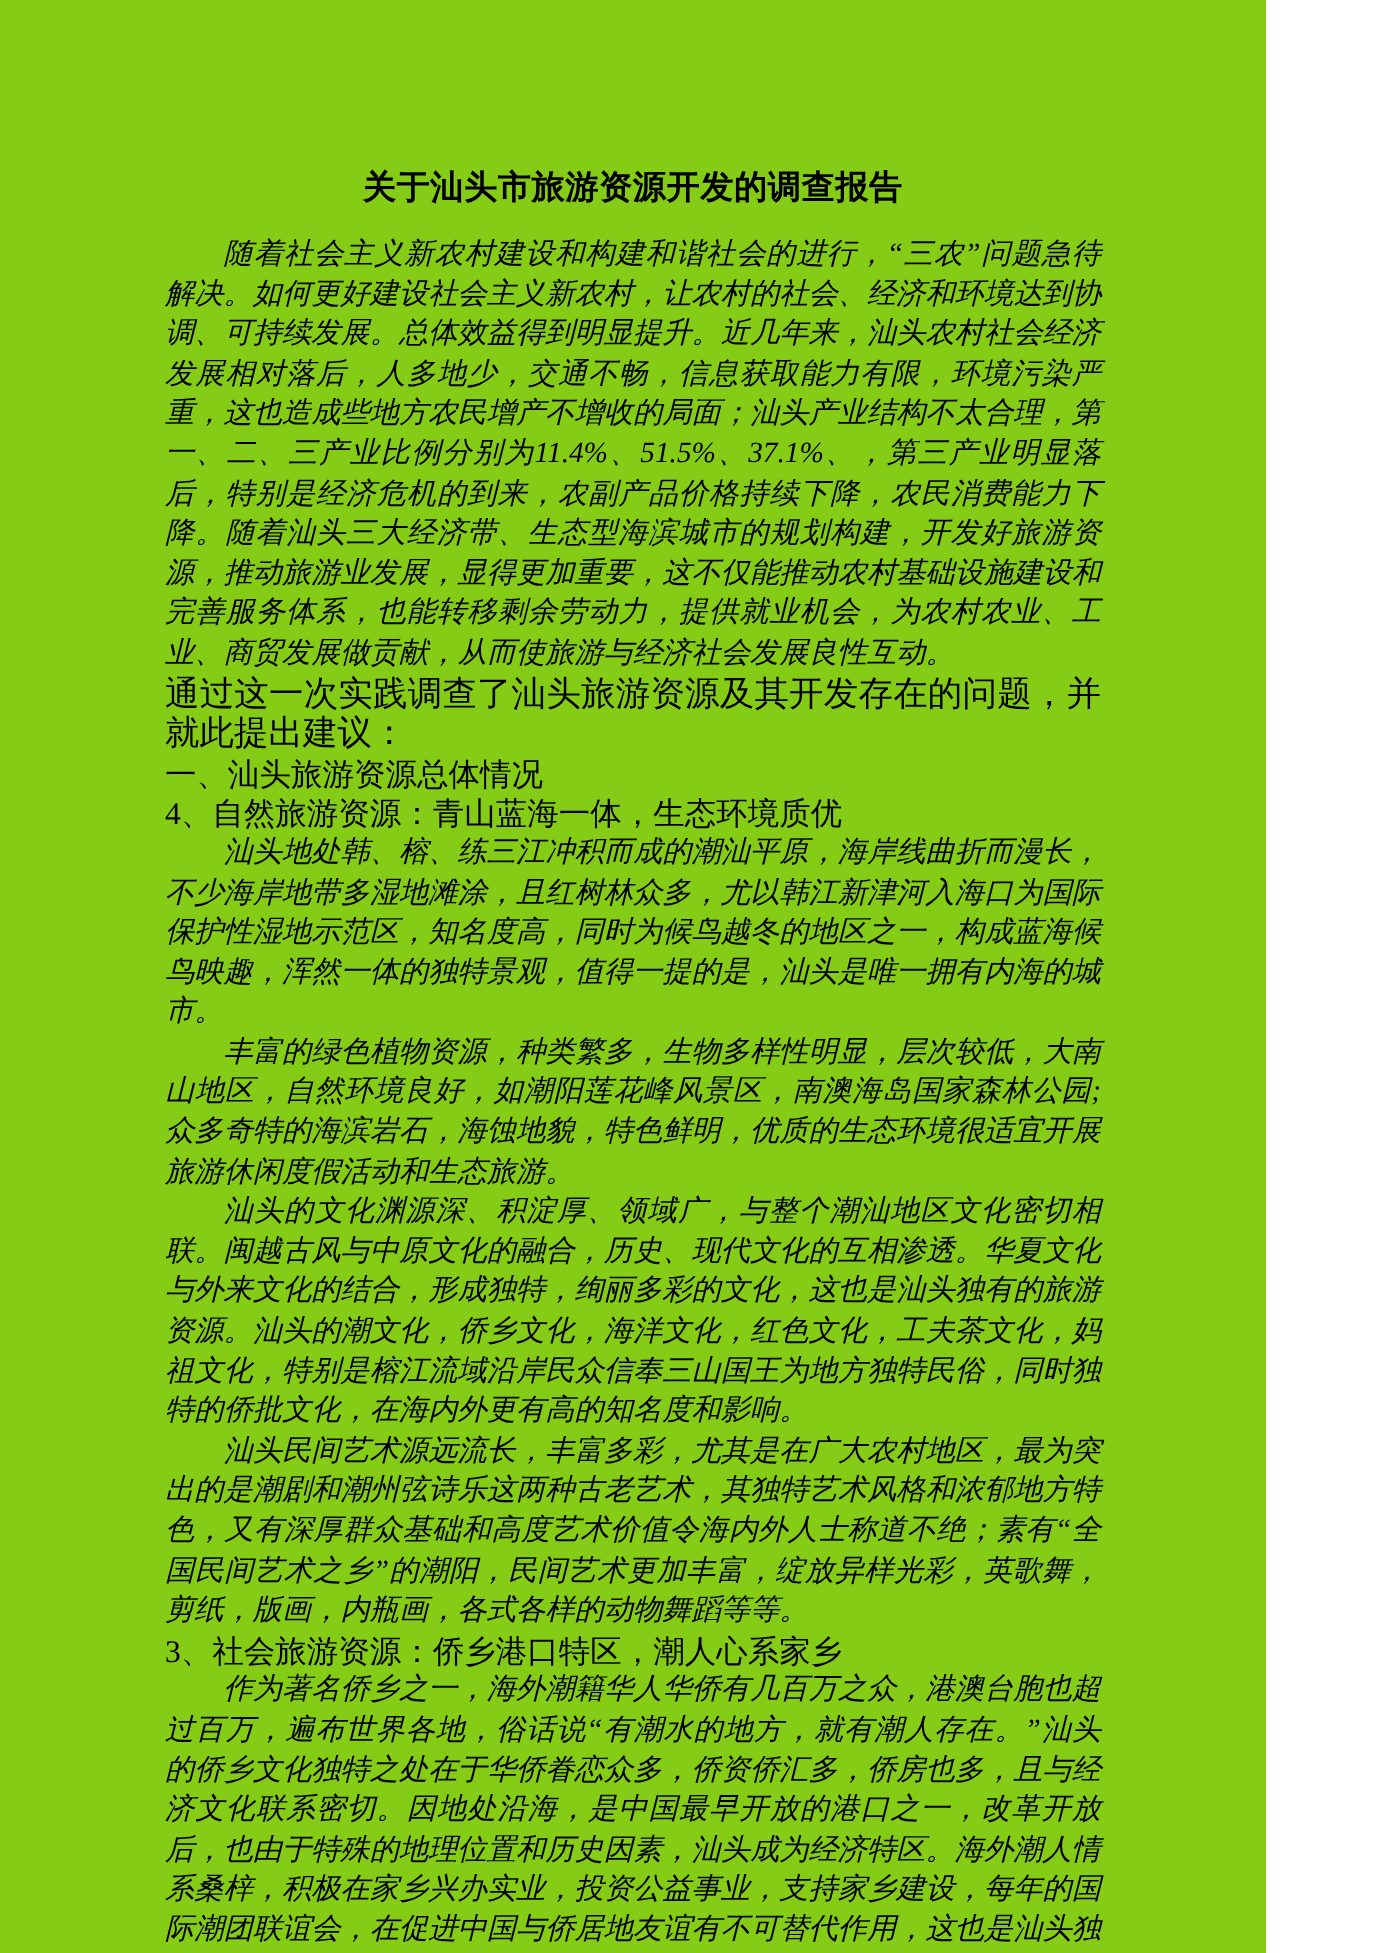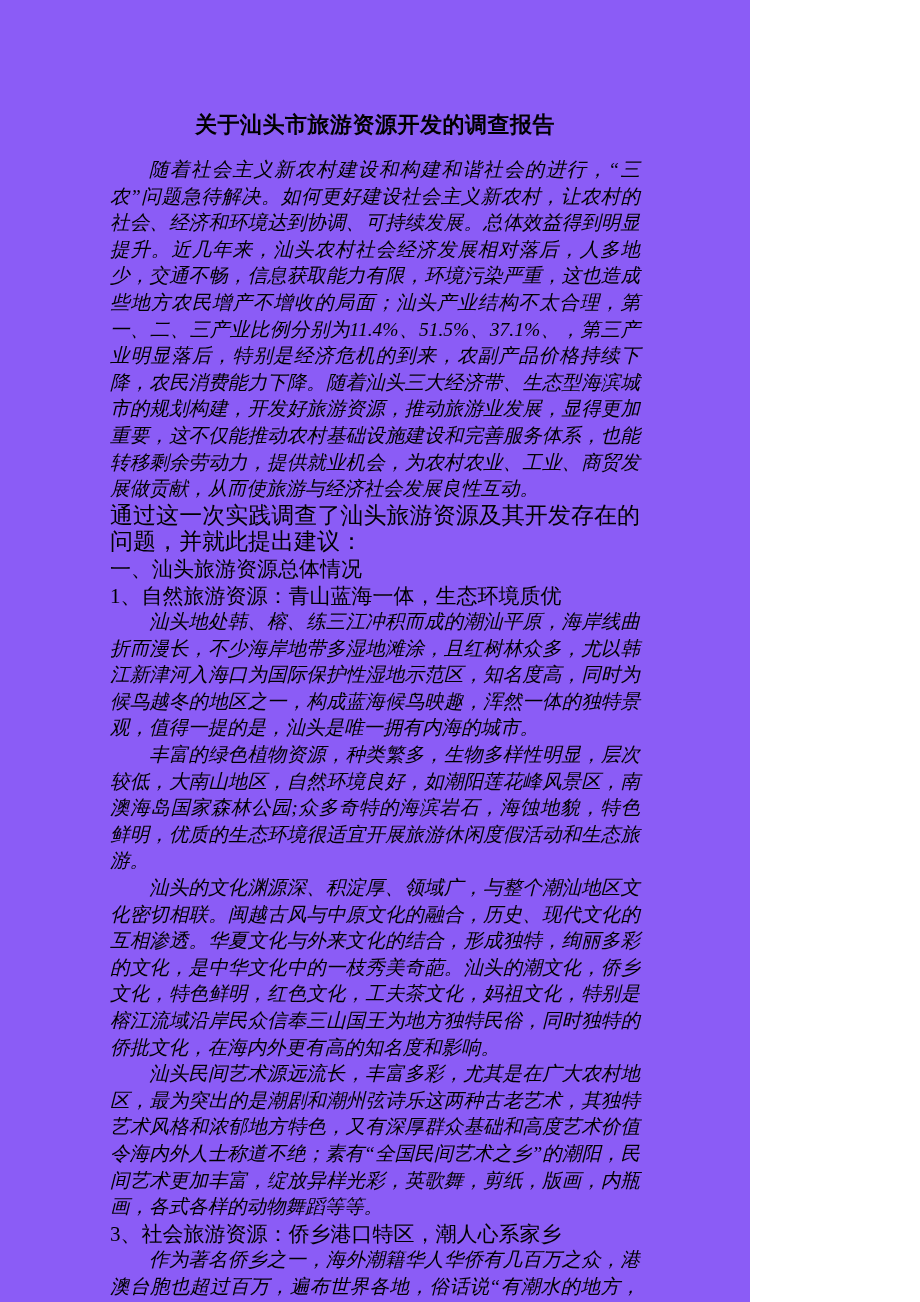--- a/index.html
+++ b/index.html
@@ -9,23 +9,23 @@
   }
   body {
     width: 920px;
     height: 1302px;
     font-family: "Liberation Serif", "DejaVu Serif", serif;
     color: #000000;
     overflow: hidden;
   }
   .page {
     position: relative;
-    width: 750px;
+    width: 844px;
     height: 1302px;
-    background: #8b5cf6;
+    background: #84cc16;
     box-sizing: border-box;
     padding: 0 110px 0 110px;
   }
   .doc-title {
     text-align: center;
     font-weight: bold;
     font-size: 22px;
     line-height: 30px;
     margin: 0;
     padding-top: 110px;
@@ -71,28 +71,28 @@
   <h1 class="doc-title">关于汕头市旅游资源开发的调查报告</h1>
 
   <div class="body-block">
 
     <p class="para">随着社会主义新农村建设和构建和谐社会的进行，“三农”问题急待解决。如何更好建设社会主义新农村，让农村的社会、经济和环境达到协调、可持续发展。总体效益得到明显提升。近几年来，汕头农村社会经济发展相对落后，人多地少，交通不畅，信息获取能力有限，环境污染严重，这也造成些地方农民增产不增收的局面；汕头产业结构不太合理，第一、二、三产业比例分别为11.4%、51.5%、37.1%、，第三产业明显落后，特别是经济危机的到来，农副产品价格持续下降，农民消费能力下降。随着汕头三大经济带、生态型海滨城市的规划构建，开发好旅游资源，推动旅游业发展，显得更加重要，这不仅能推动农村基础设施建设和完善服务体系，也能转移剩余劳动力，提供就业机会，为农村农业、工业、商贸发展做贡献，从而使旅游与经济社会发展良性互动。</p>
 
     <p class="flush">通过这一次实践调查了汕头旅游资源及其开发存在的问题，并就此提出建议：</p>
 
     <p class="heading">一、汕头旅游资源总体情况</p>
 
-    <p class="heading">1、自然旅游资源：青山蓝海一体，生态环境质优</p>
+    <p class="heading">4、自然旅游资源：青山蓝海一体，生态环境质优</p>
 
     <p class="para">汕头地处韩、榕、练三江冲积而成的潮汕平原，海岸线曲折而漫长，不少海岸地带多湿地滩涂，且红树林众多，尤以韩江新津河入海口为国际保护性湿地示范区，知名度高，同时为候鸟越冬的地区之一，构成蓝海候鸟映趣，浑然一体的独特景观，值得一提的是，汕头是唯一拥有内海的城市。</p>
 
     <p class="para">丰富的绿色植物资源，种类繁多，生物多样性明显，层次较低，大南山地区，自然环境良好，如潮阳莲花峰风景区，南澳海岛国家森林公园;众多奇特的海滨岩石，海蚀地貌，特色鲜明，优质的生态环境很适宜开展旅游休闲度假活动和生态旅游。</p>
 
 
-    <p class="para">汕头的文化渊源深、积淀厚、领域广，与整个潮汕地区文化密切相联。闽越古风与中原文化的融合，历史、现代文化的互相渗透。华夏文化与外来文化的结合，形成独特，绚丽多彩的文化，是中华文化中的一枝秀美奇葩。汕头的潮文化，侨乡文化，特色鲜明，红色文化，工夫茶文化，妈祖文化，特别是榕江流域沿岸民众信奉三山国王为地方独特民俗，同时独特的侨批文化，在海内外更有高的知名度和影响。</p>
+    <p class="para">汕头的文化渊源深、积淀厚、领域广，与整个潮汕地区文化密切相联。闽越古风与中原文化的融合，历史、现代文化的互相渗透。华夏文化与外来文化的结合，形成独特，绚丽多彩的文化，这也是汕头独有的旅游资源。汕头的潮文化，侨乡文化，海洋文化，红色文化，工夫茶文化，妈祖文化，特别是榕江流域沿岸民众信奉三山国王为地方独特民俗，同时独特的侨批文化，在海内外更有高的知名度和影响。</p>
 
     <p class="para">汕头民间艺术源远流长，丰富多彩，尤其是在广大农村地区，最为突出的是潮剧和潮州弦诗乐这两种古老艺术，其独特艺术风格和浓郁地方特色，又有深厚群众基础和高度艺术价值令海内外人士称道不绝；素有“全国民间艺术之乡”的潮阳，民间艺术更加丰富，绽放异样光彩，英歌舞，剪纸，版画，内瓶画，各式各样的动物舞蹈等等。</p>
 
     <p class="heading">3、社会旅游资源：侨乡港口特区，潮人心系家乡</p>
 
     <p class="para">作为著名侨乡之一，海外潮籍华人华侨有几百万之众，港澳台胞也超过百万，遍布世界各地，俗话说“有潮水的地方，就有潮人存在。”汕头的侨乡文化独特之处在于华侨眷恋众多，侨资侨汇多，侨房也多，且与经济文化联系密切。因地处沿海，是中国最早开放的港口之一，改革开放后，也由于特殊的地理位置和历史因素，汕头成为经济特区。海外潮人情系桑梓，积极在家乡兴办实业，投资公益事业，支持家乡建设，每年的国际潮团联谊会，在促进中国与侨居地友谊有不可替代作用，这也是汕头独有的旅游资源。</p>
 
     <p class="heading">二、旅游资源开发存在的问题</p>
 
     <p class="heading">4、开发的产品功能结构不够完善，层次较低</p>

